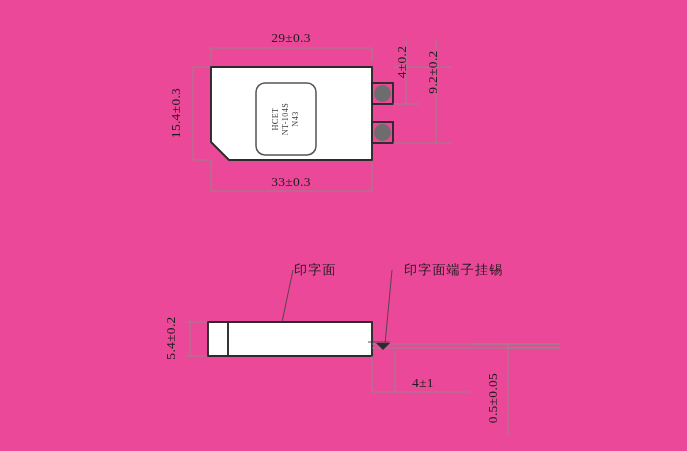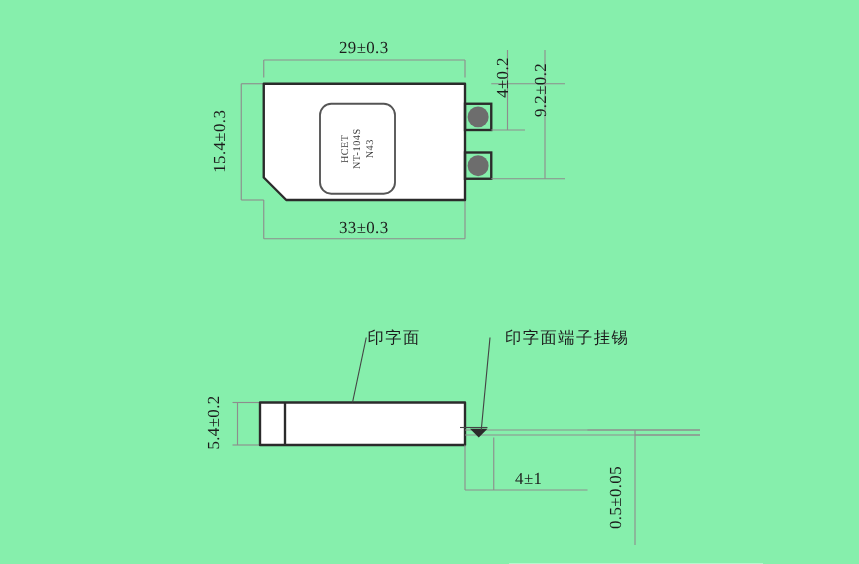--- a/index.html
+++ b/index.html
@@ -8,21 +8,21 @@
     padding: 0;
     background: #ffffff;
   }
   body {
     font-family: "Liberation Serif", "DejaVu Serif", serif;
   }
   #drawing-root {
     position: relative;
     width: 687px;
     height: 451px;
-    background: #86efac;
+    background: #ec4899;
     overflow: hidden;
   }
   svg.sheet {
     display: block;
     width: 687px;
     height: 451px;
   }
   
   .outline {
     fill: none;

